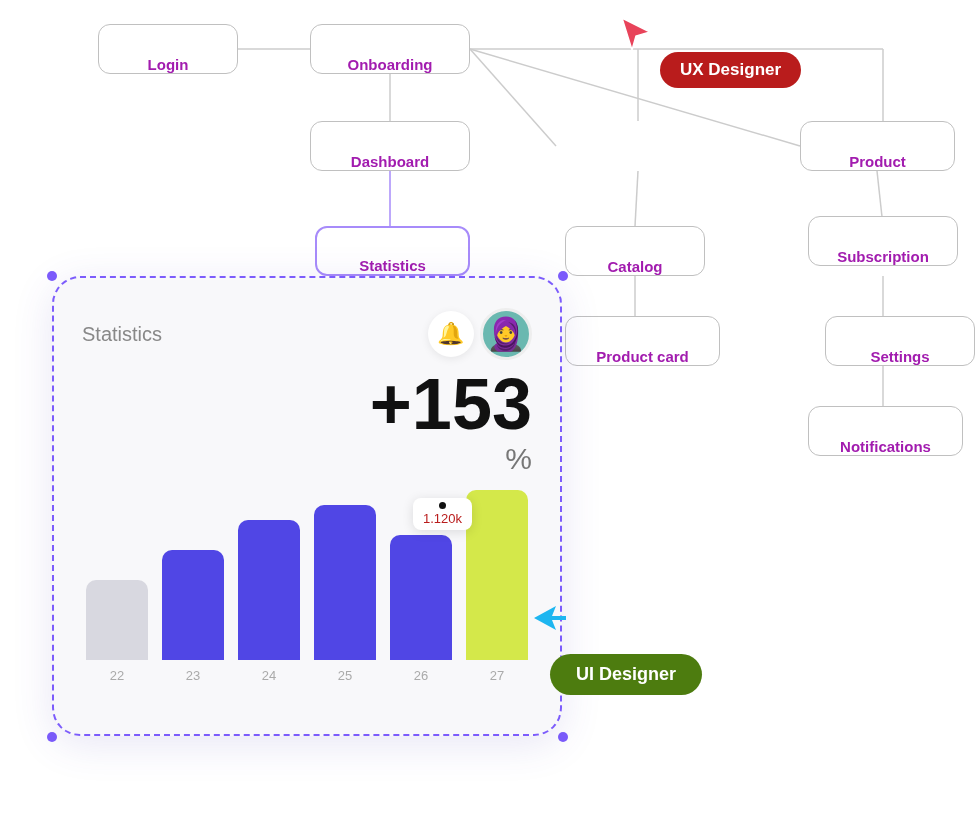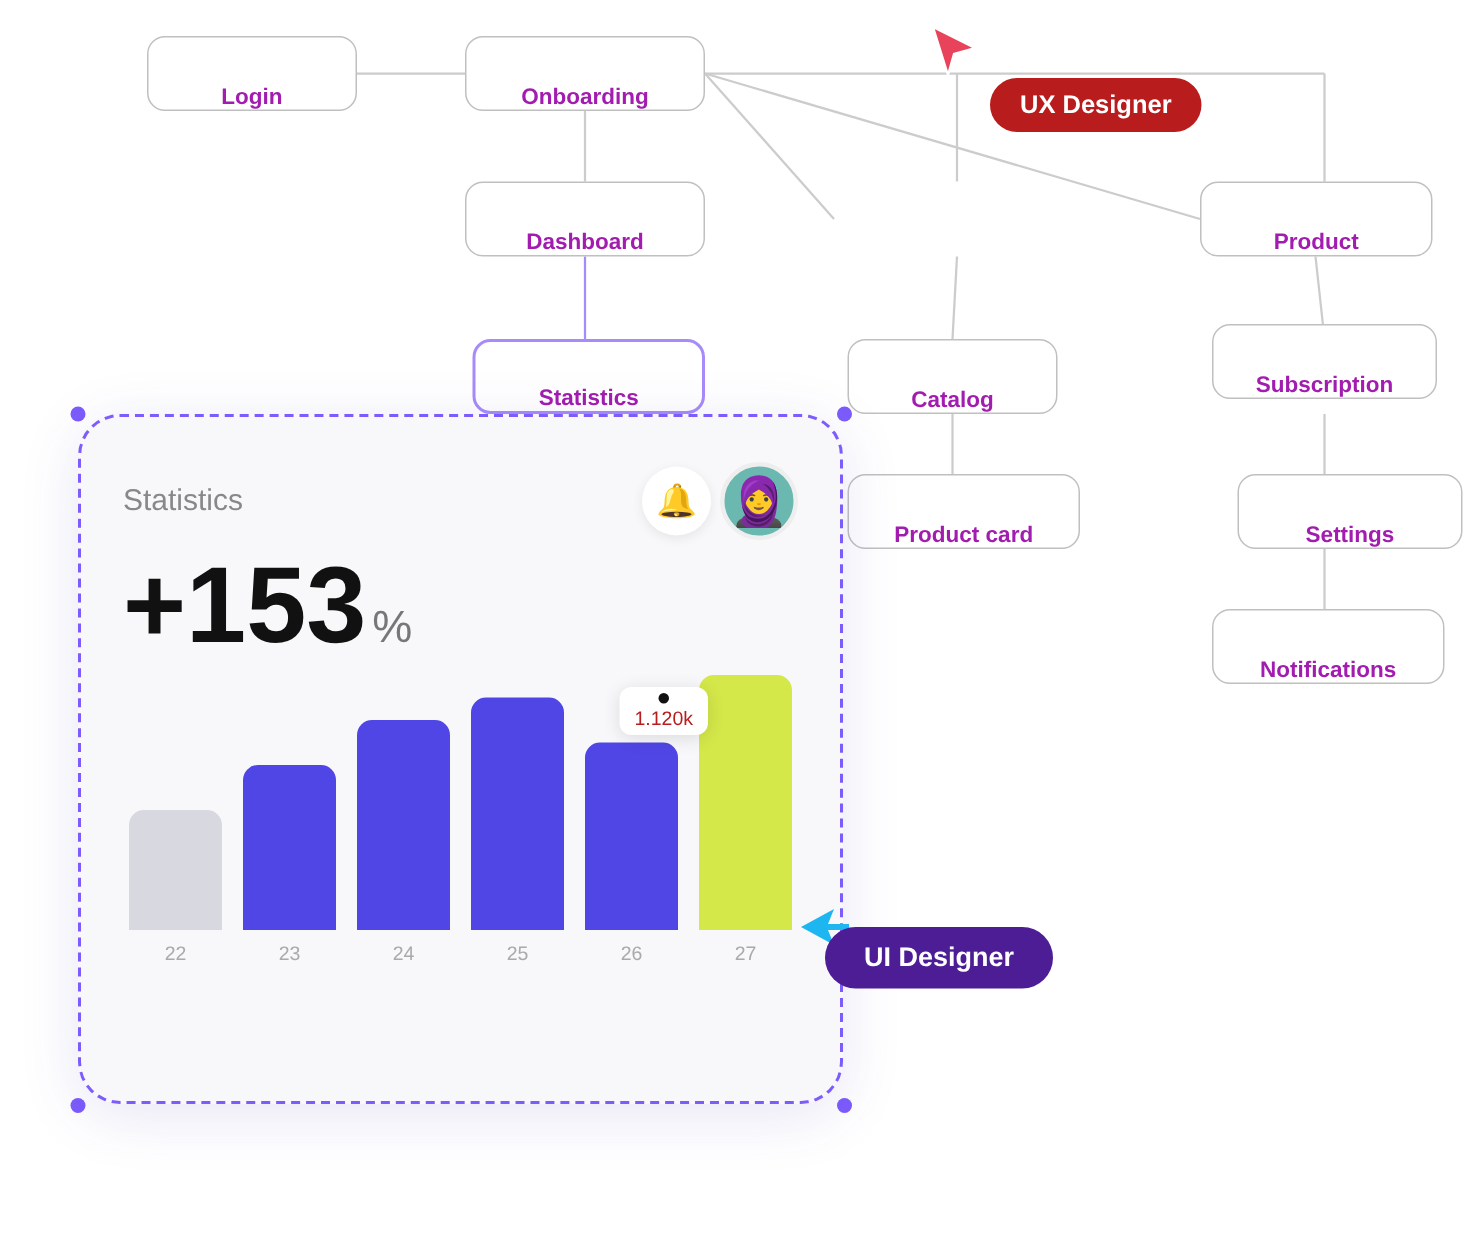--- a/index.html
+++ b/index.html
@@ -145,20 +145,21 @@
 
     .stat-number {
       font-size: 72px;
       font-weight: 800;
       color: #111;
       line-height: 1;
       margin-bottom: 8px;
       display: flex;
       align-items: flex-end;
       gap: 4px;
+      flex-direction: column;
     }
 
     .stat-percent {
       font-size: 30px;
       font-weight: 400;
       color: #777;
       margin-bottom: 6px;
     }
 
     
@@ -216,22 +217,22 @@
       width: 7px; height: 7px;
       background: #111;
       border-radius: 50%;
       margin: 0 auto 2px auto;
     }
 
     
     .ui-designer-badge {
       position: absolute;
       left: 550px;
-      top: 618px;
-      background: #4c1d95;
+      top: 654px;
+      background: #4d7c0f;
       color: #fff;
       font-weight: 700;
       font-size: 18px;
       padding: 10px 26px;
       border-radius: 26px;
     }
 
     
     .corner-dot {
       position: absolute;

